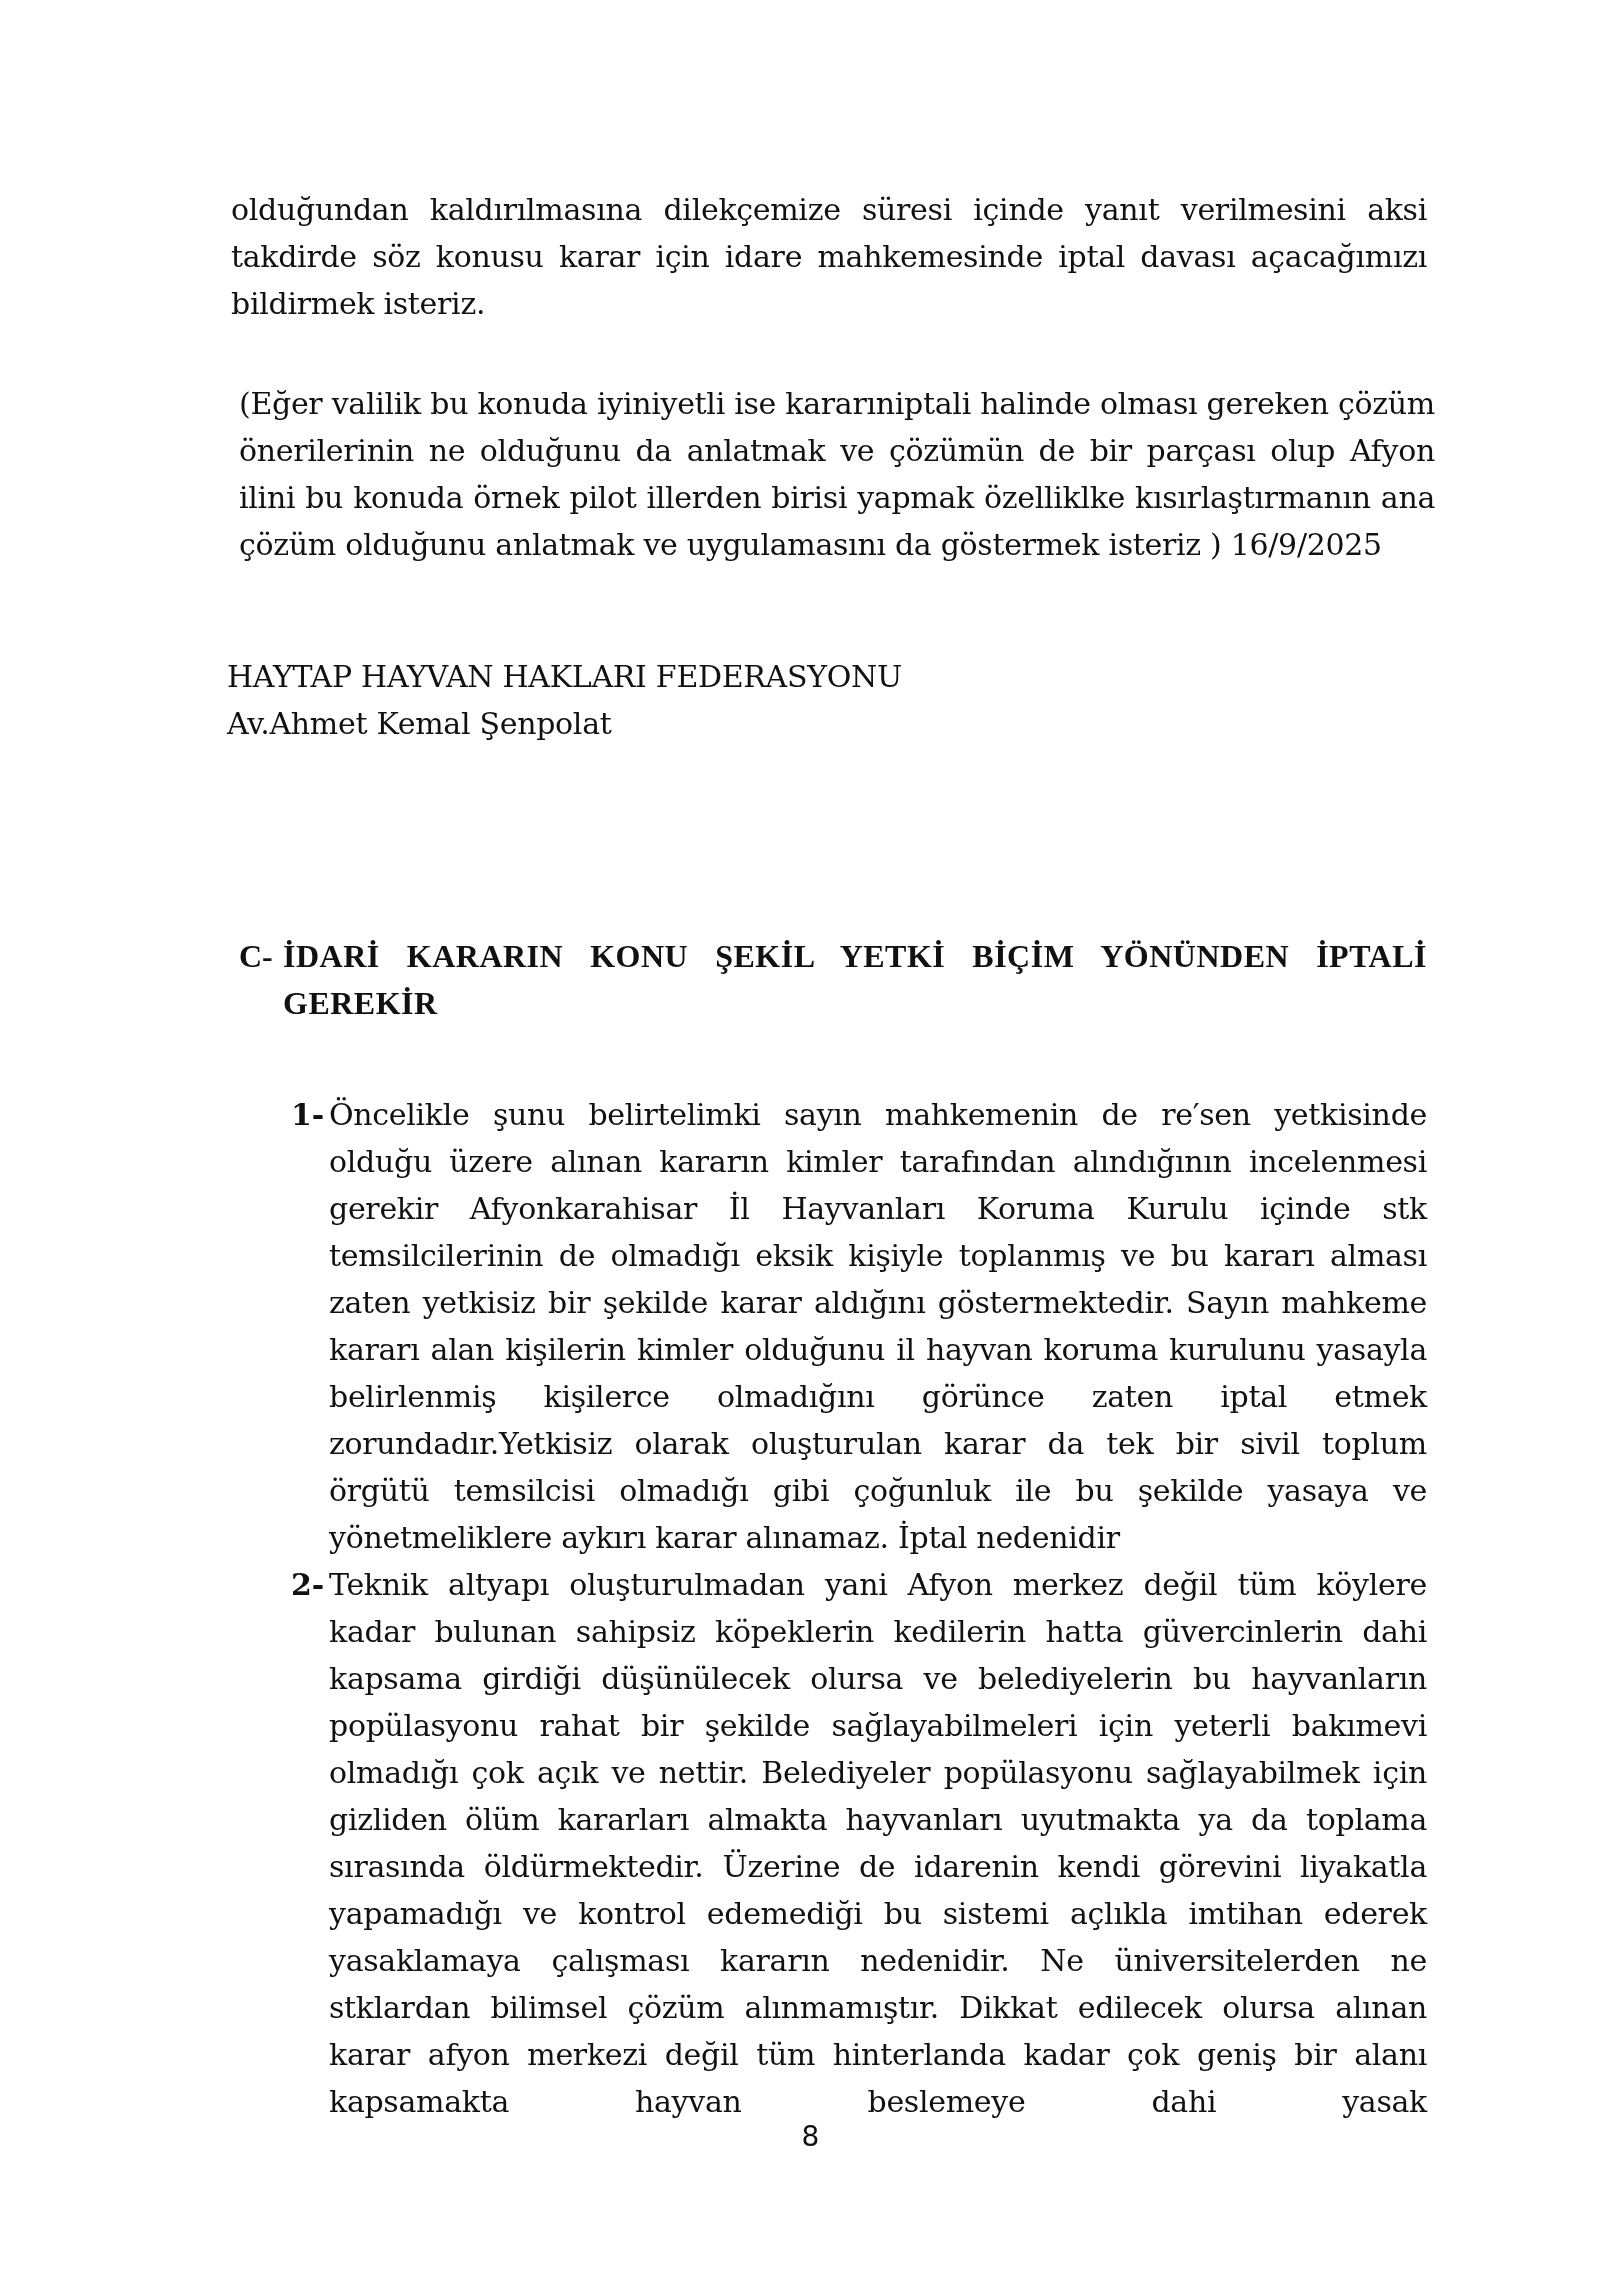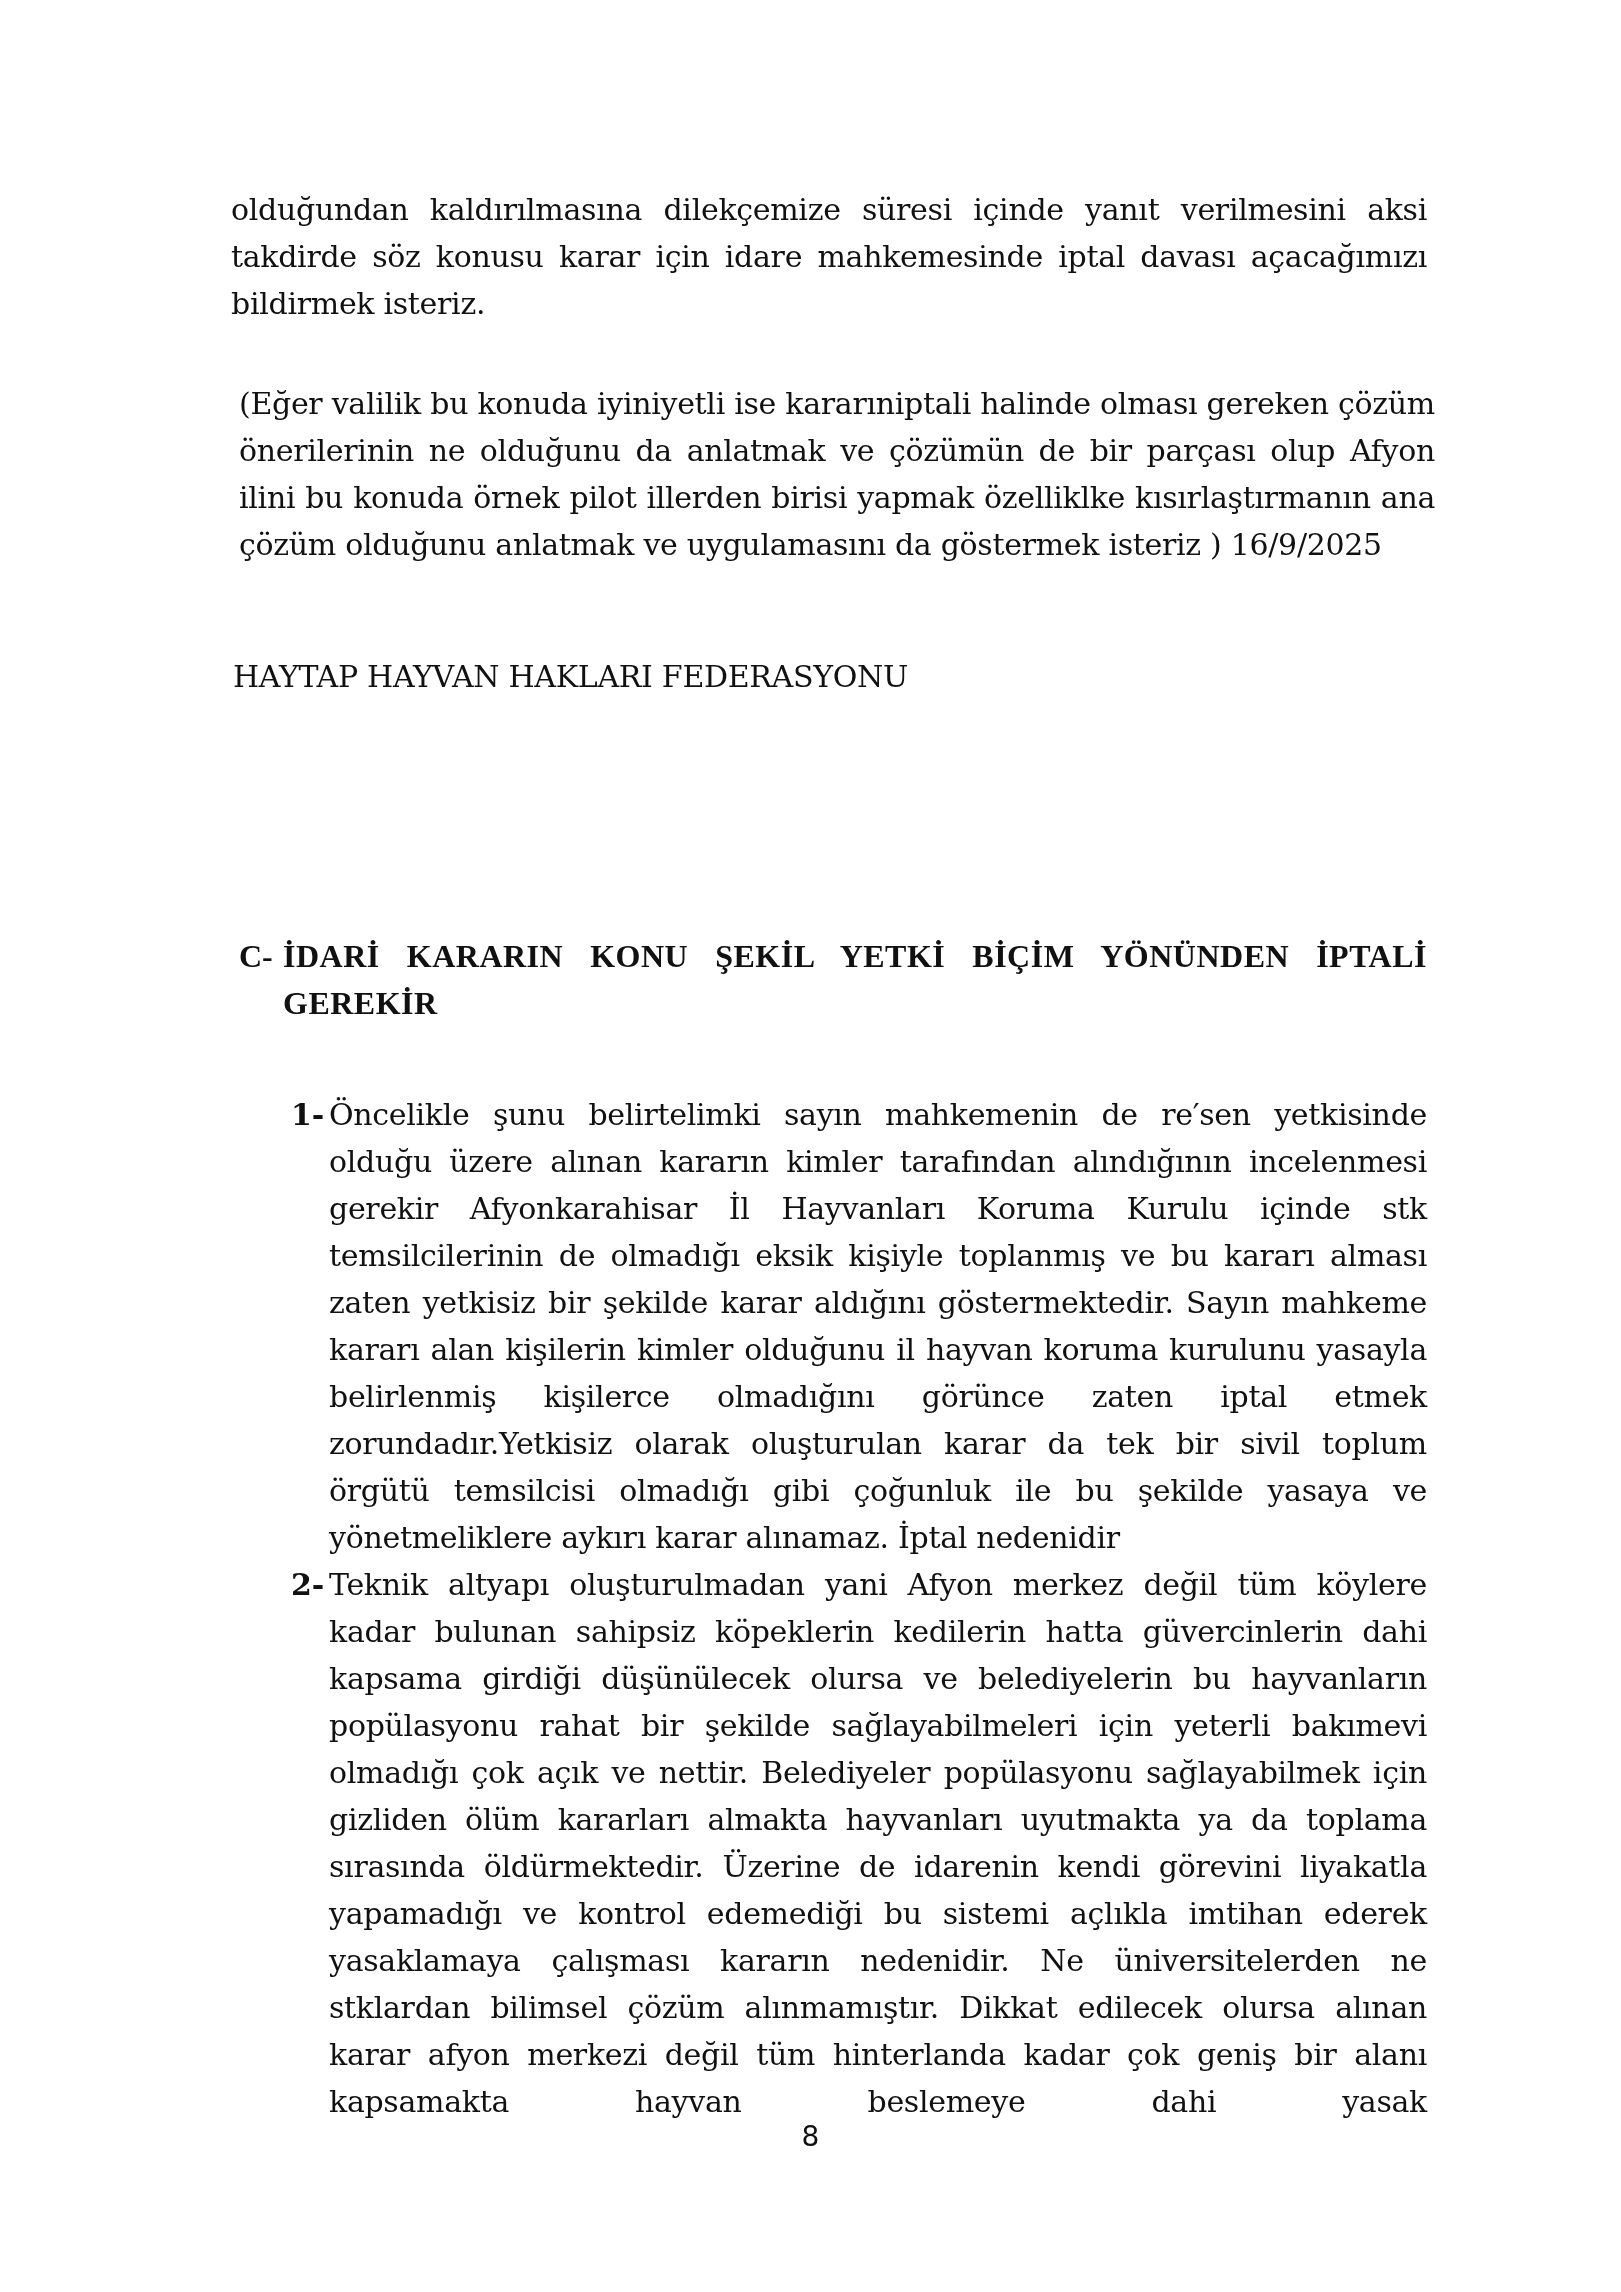--- a/index.html
+++ b/index.html
@@ -8,21 +8,21 @@
     position: absolute; left: 0; top: 0; width: 1621px; height: 2148px;
     font-family: "DejaVu Serif", "Liberation Serif", serif;
     color: #111111;
   }
   .para {
     position: absolute; left: 231px; width: 1196px;
     font-size: 30px; line-height: 47px;
     text-align: justify; letter-spacing: -0.3px;
   }
   .para.last-left { text-align-last: left; }
-  .sig { position: absolute; left: 233px; font-size: 30px; line-height: 47px; letter-spacing: -0.3px; }
+  .sig { position: absolute; left: 227px; font-size: 30px; line-height: 47px; letter-spacing: -0.3px; }
   .sig div { white-space: nowrap; }
   .heading {
     position: absolute; left: 239px; width: 1188px;
     font-family: "Liberation Serif", "DejaVu Serif", serif;
     font-weight: bold; font-size: 32px; line-height: 47px;
   }
   .heading .h-label { position: absolute; left: 0; top: 0; }
   .heading .h-text { margin-left: 44px; text-align: justify; text-align-last: left; letter-spacing: 0.5px; }
   .list { position: absolute; left: 291px; width: 1136px; }
   .list-item { position: relative; }
@@ -44,20 +44,21 @@
 <body>
 
 <div class="page">
 
   <p class="para last-left" style="top:186px;margin:0;">olduğundan kaldırılmasına dilekçemize süresi içinde yanıt verilmesini aksi takdirde söz konusu karar için idare mahkemesinde iptal davası açacağımızı bildirmek isteriz.</p>
 
   <p class="para last-left" style="top:372px;margin:8px;">(Eğer valilik bu konuda iyiniyetli ise kararıniptali halinde olması gereken çözüm önerilerinin ne olduğunu da anlatmak ve çözümün de bir parçası olup Afyon ilini bu konuda örnek pilot illerden birisi yapmak özelliklke kısırlaştırmanın ana çözüm olduğunu anlatmak ve uygulamasını da göstermek isteriz ) 16/9/2025</p>
 
   <div class="sig" style="top:653px;">
     <div>HAYTAP HAYVAN HAKLARI FEDERASYONU</div>
+    <div>Av.Ahmet Kemal Şenpolat</div>
   </div>
 
   <div class="heading" style="top:933px;">
     <span class="h-label">C-</span>
     <div class="h-text">İDARİ KARARIN KONU ŞEKİL YETKİ BİÇİM YÖNÜNDEN İPTALİ GEREKİR</div>
   </div>
 
   <div class="list" style="top:1091px;">
     <div class="list-item">
       <span class="num">1-</span>

